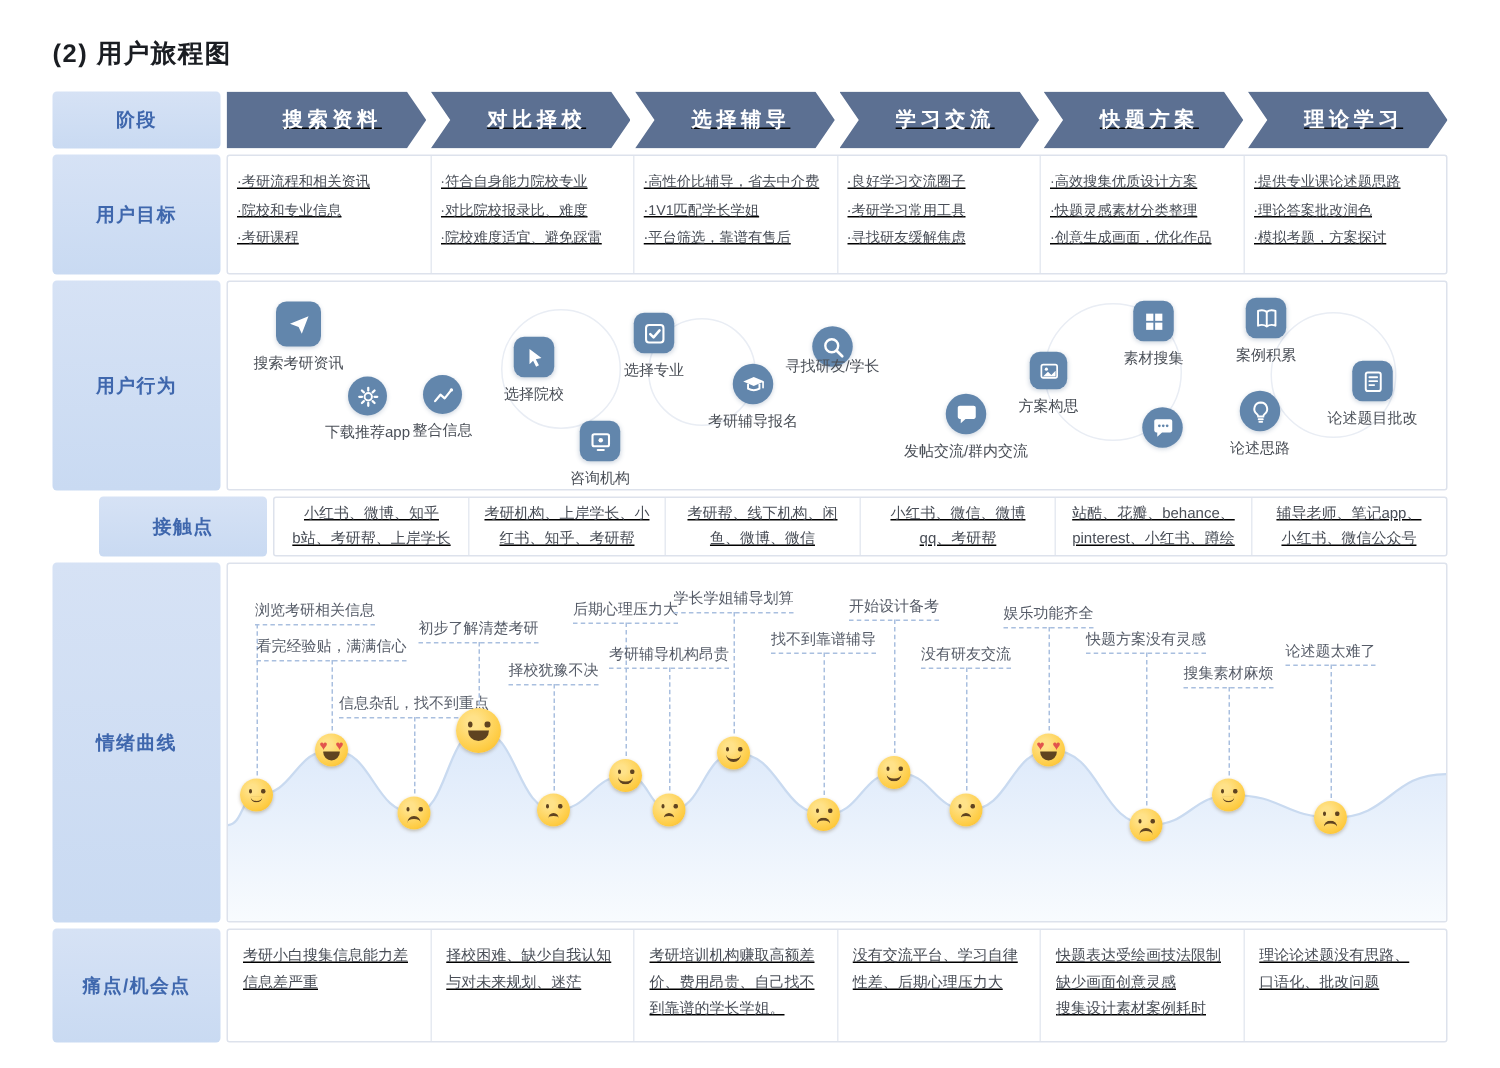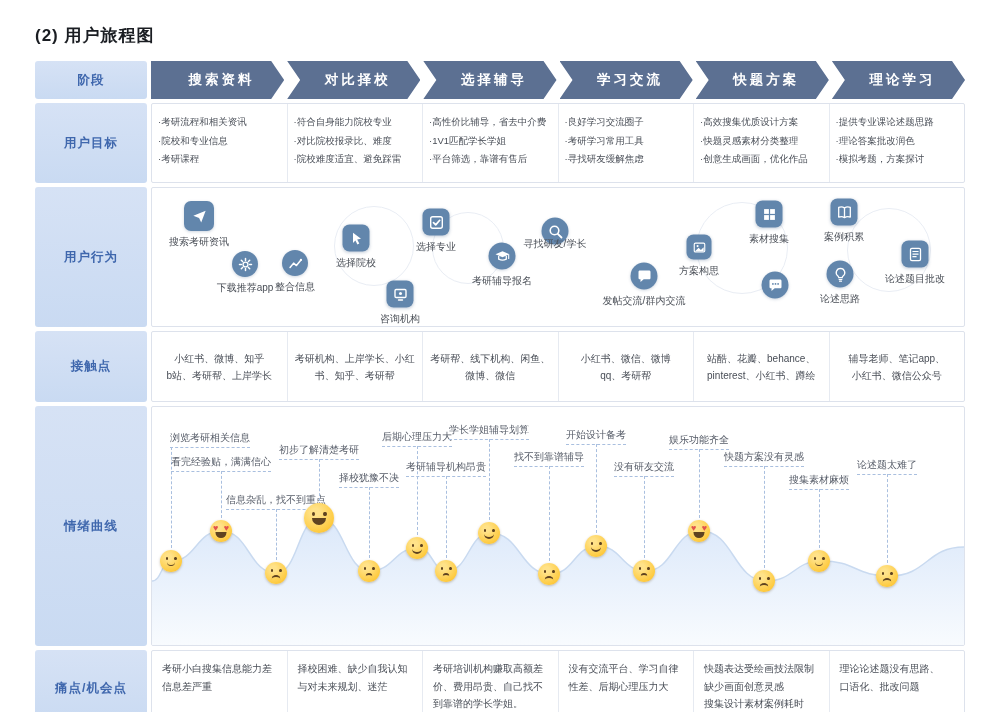--- a/index.html
+++ b/index.html
@@ -5,21 +5,21 @@
   * { margin:0; padding:0; box-sizing:border-box; }
   html,body { width:1000px; height:712px; background:#fff; overflow:hidden;
     font-family:"Liberation Sans","DejaVu Sans",sans-serif; }
   .page { width:1000px; height:712px; padding:24px 35px 6px; }
   .title { font-size:17px; font-weight:bold; color:#1a1d22; margin-bottom:14px; letter-spacing:1px; }
   .table { display:flex; flex-direction:column; gap:4px; }
   .row { display:flex; gap:4px; }
   .label-cell { flex:0 0 112px; background:linear-gradient(180deg, var(--label-bg,#d6e2f5), #c9daf2);
     color:var(--label-text,#3f67ad); font-weight:bold; font-size:12.5px; letter-spacing:1px;
     display:flex; align-items:center; justify-content:center; border-radius:3px; text-align:center; }
-  .content { flex:1; border:1px solid #dde2ec; border-radius:2px; background:#fff; position:relative; overflow:hidden; }
+  .content { flex:1; border:1px solid #dde2ec; border-radius:2px; background:#fff; position:relative; overflow:hidden;text-decoration:underline; }
 
   .row-stage { height:38px; }
   .row-stage .content { border:none; background:transparent; display:flex; gap:3px; overflow:visible; }
   .arrow { flex:1; background:var(--stage-arrow,#5c7092); color:#fff; font-size:13.5px; font-weight:bold;
     letter-spacing:3px; display:flex; align-items:center; justify-content:center; padding-left:8px;
     clip-path:polygon(0 0, calc(100% - 13px) 0, 100% 50%, calc(100% - 13px) 100%, 0 100%, 13px 50%); }
   .arrow:first-child { clip-path:polygon(0 0, calc(100% - 13px) 0, 100% 50%, calc(100% - 13px) 100%, 0 100%); }
 
   .cols { display:flex; }
   .cell { flex:1; border-right:1px solid #e6eaf1; padding:9px 6px; font-size:9.5px; color:#494e57; }
@@ -30,21 +30,21 @@
 
   .row-behavior { height:140px; }
   .deco-circle { position:absolute; border:1.5px solid #e9edf4; border-radius:50%; transform:translate(-50%,-50%); }
   .bicon { position:absolute; transform:translate(-50%,-50%); display:flex; align-items:center; justify-content:center;
     background:var(--icon-fill,#6286ac); box-shadow:0 1px 3px rgba(60,90,130,.25); }
   .bicon.circle { border-radius:50%; }
   .bicon.square { border-radius:7px; }
   .bicon svg { display:block; }
   .blabel { position:absolute; transform:translate(-50%,0); font-size:10px; color:#4a4f57; white-space:nowrap; }
 
-  .row-touch { height:71px; }
+  .row-touch { height:40px;margin-left:31px; }
   .touch-cell { display:flex; align-items:center; justify-content:center; text-align:center;
     white-space:pre-line; line-height:1.7; font-size:10px; }
 
   .row-emotion { height:240px; }
   .curve-svg { position:absolute; left:0; top:0; width:100%; height:100%; }
   .e-label { position:absolute; transform:translate(-50%,0); font-size:10px; color:#565c68; white-space:nowrap;
     border-bottom:1px dashed var(--dashed-line,#a9bfdf); padding-bottom:2px; }
   .e-line { position:absolute; width:0; border-left:1px dashed var(--dashed-line,#a9bfdf); }
 
   .face { position:absolute; width:22px; height:22px; border-radius:50%; transform:translate(-50%,-50%);

